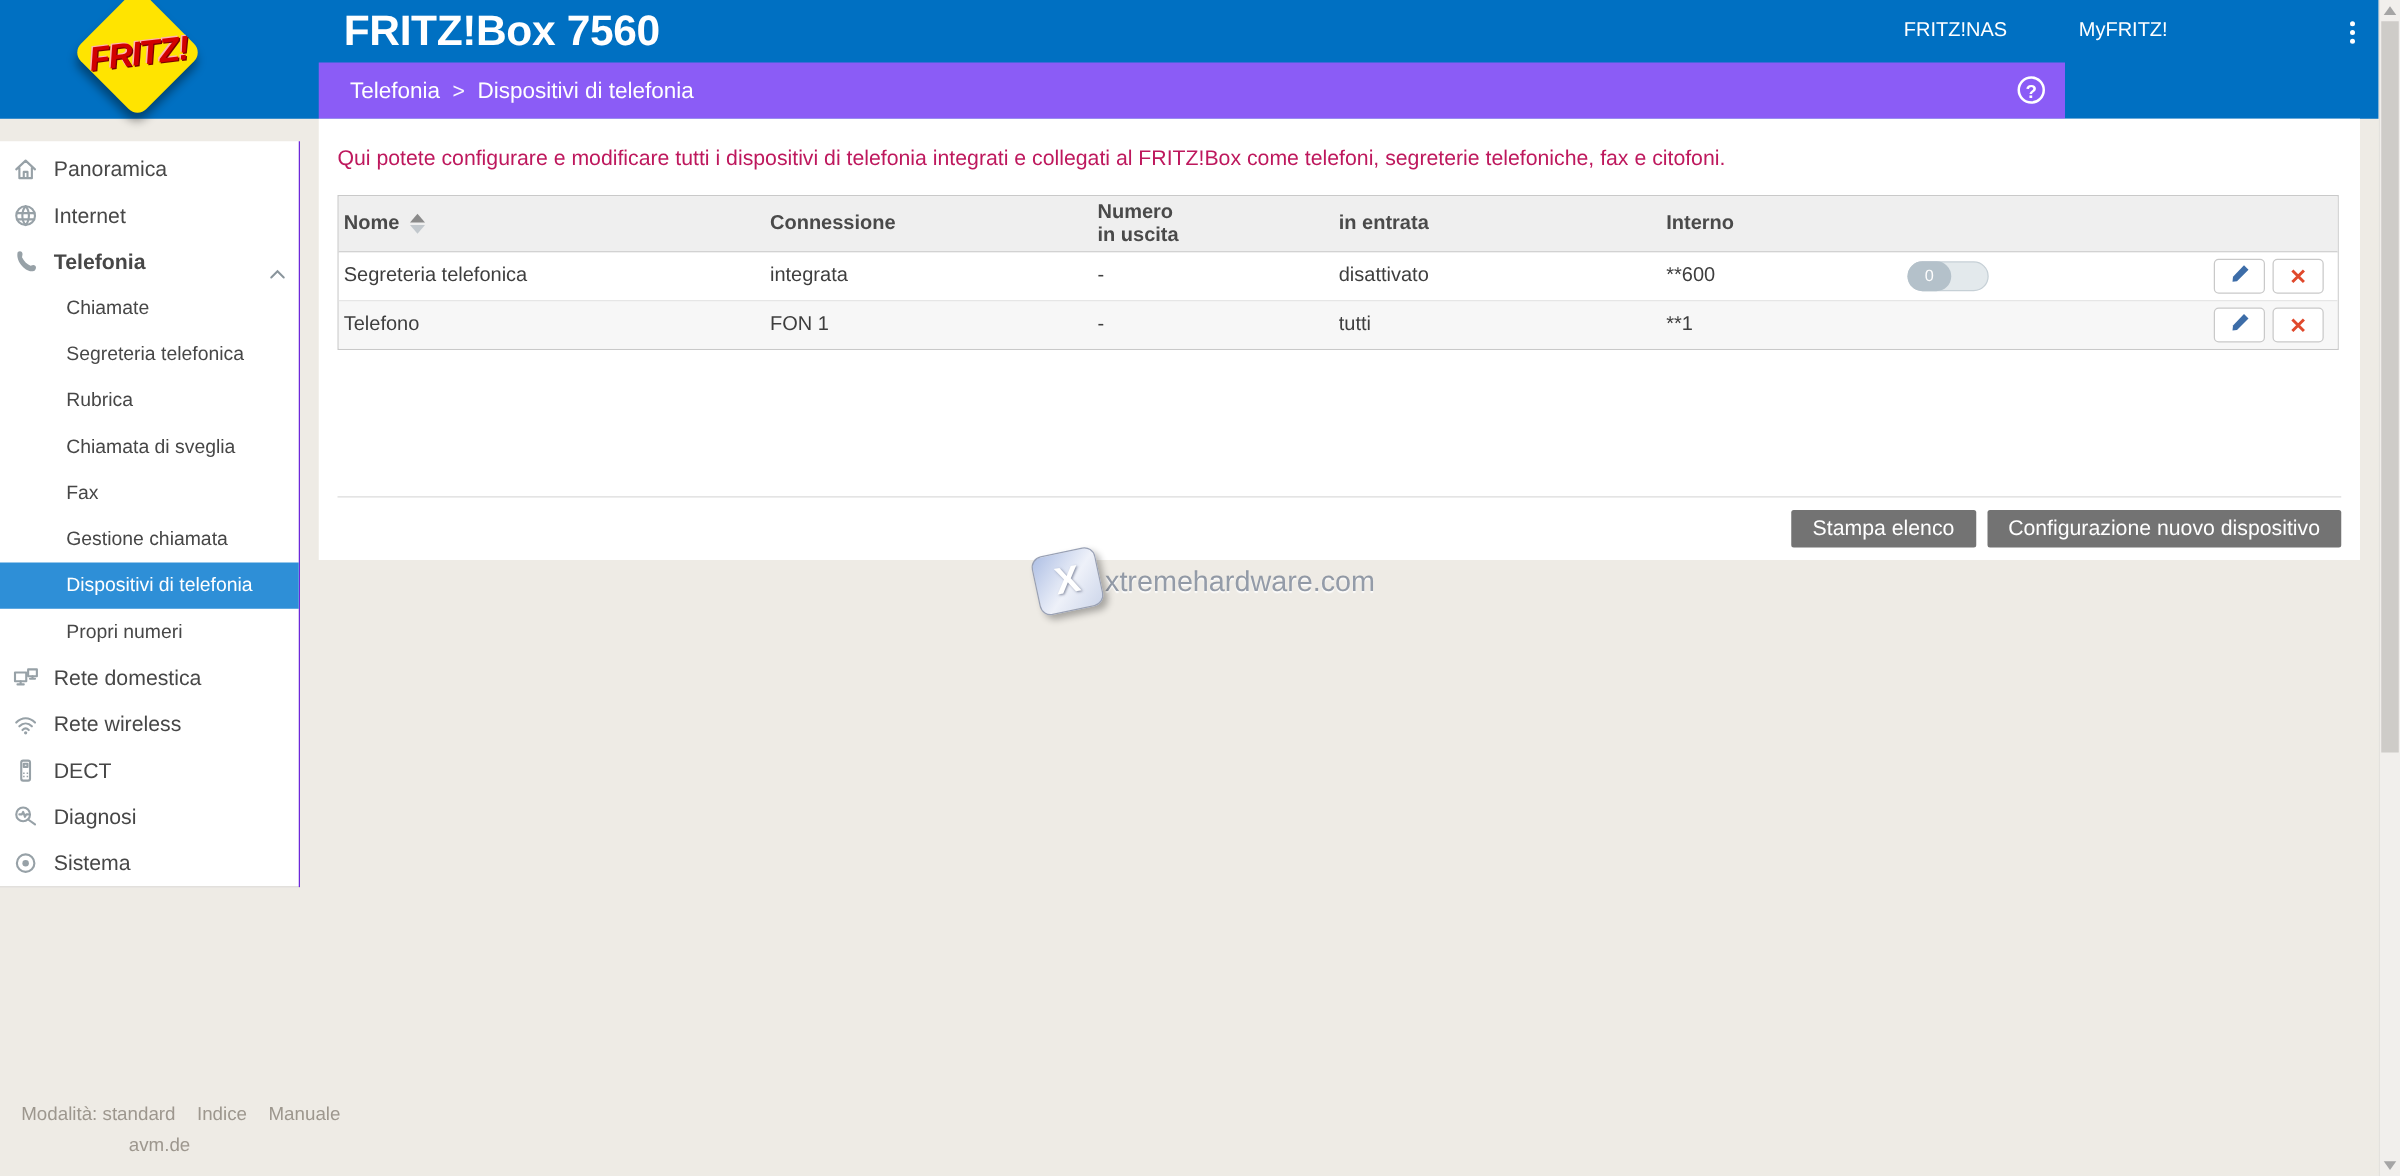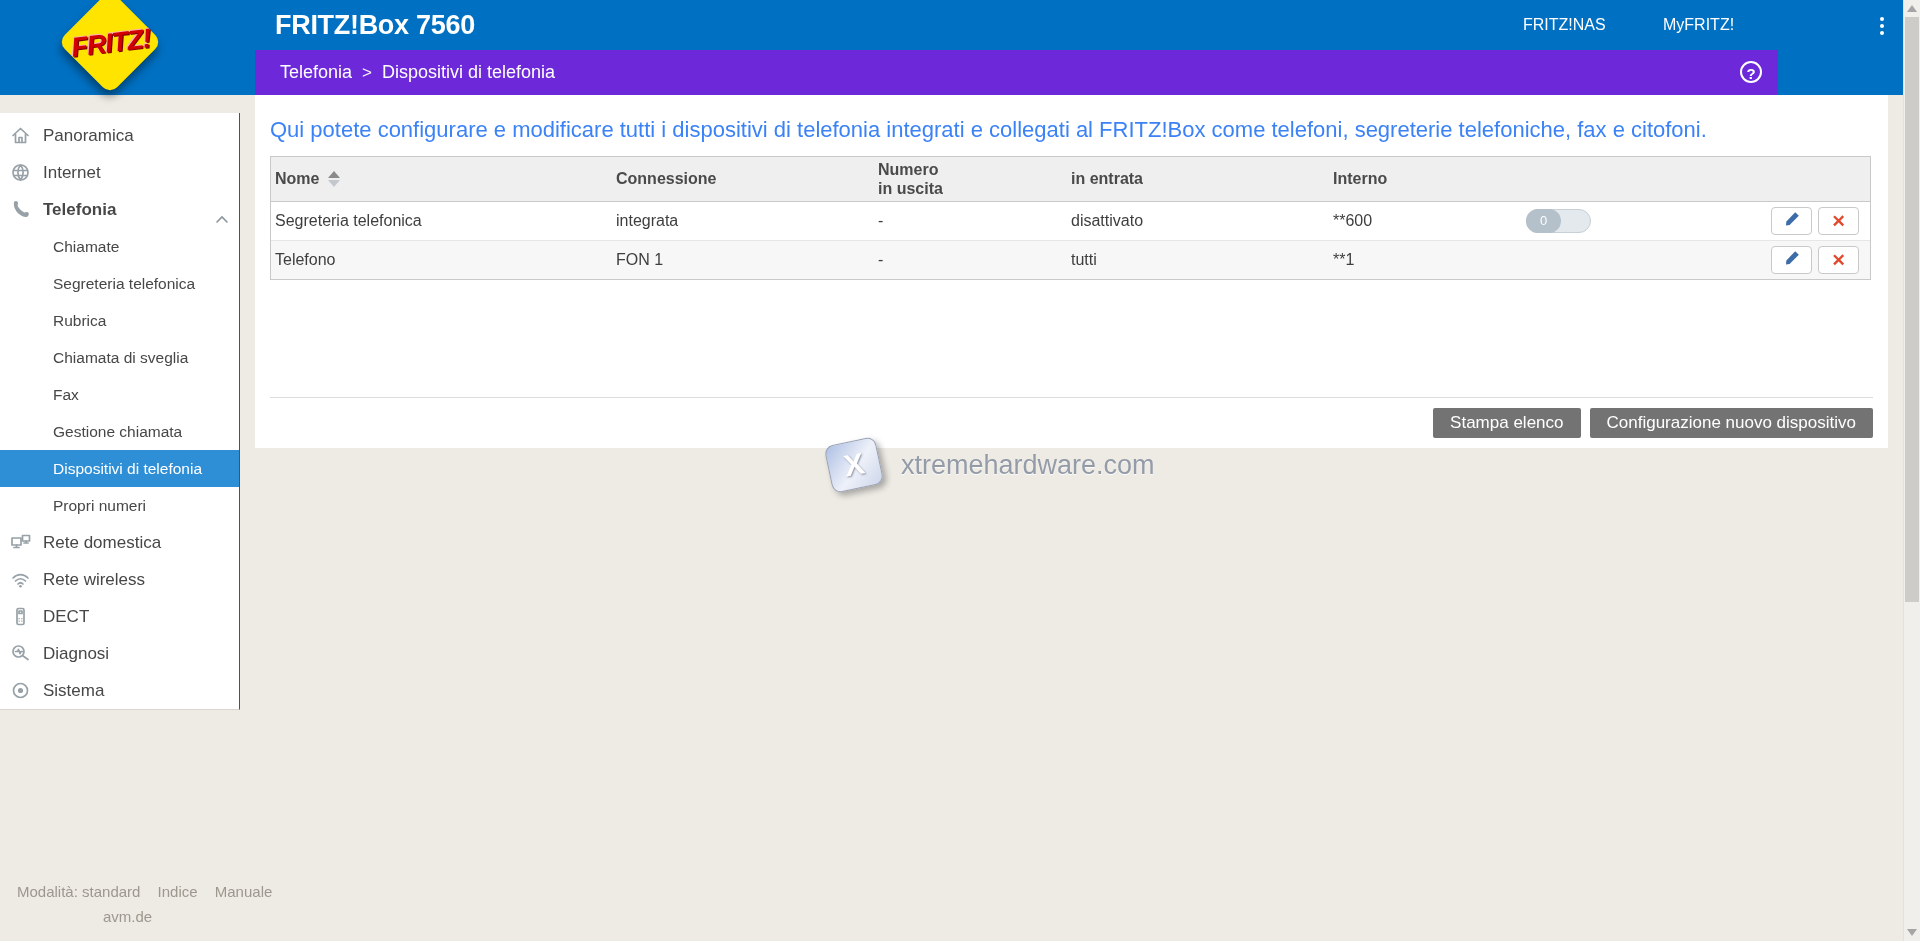--- a/index.html
+++ b/index.html
@@ -2,40 +2,40 @@
 <html><head>
 <meta charset="utf-8">
 <style>
   html,body{margin:0;padding:0;background:#eeebe5;}
   .stage{position:relative;width:1920px;height:941px;overflow:hidden;
          font-family:"Liberation Sans",sans-serif;background:#eeebe5;}
 
   
   .topbar{position:absolute;left:0;top:0;width:1903px;height:95px;background:#0070c2;}
   .app-title{position:absolute;left:275px;top:0;height:50px;line-height:50px;
-             color:#fff;font-size:27px;font-weight:bold;letter-spacing:-0.3px;}
+             color:#fff;font-size:34px;font-weight:bold;letter-spacing:-0.3px;}
   .top-link{position:absolute;top:0;height:42px;line-height:50px;color:#fff;
             font-size:16px;cursor:pointer;}
   .link-nas{left:1523px;}
   .link-myfritz{left:1663px;}
   .kebab{position:absolute;left:1874px;top:14px;width:16px;height:26px;cursor:pointer;}
   .kebab i{display:block;width:4px;height:4px;border-radius:50%;background:#fff;margin:3px auto;}
 
   
   .logo{position:absolute;left:55px;top:2px;width:112px;height:82px;}
   .logo .diamond{position:absolute;left:18px;top:3px;width:74px;height:74px;
       background:#ffe400;transform:rotate(45deg);border-radius:10px;
       box-shadow:4px 5px 8px rgba(0,0,0,.4);}
   .logo .fritz-text{position:absolute;left:2px;top:26px;width:108px;text-align:center;
       font-size:27px;font-weight:bold;font-style:italic;color:#d20000;
       transform:rotate(-7deg);letter-spacing:-1px;
       text-shadow:1px 1px 0 #7a0000, -1px -1px 0 #ffb3b3;}
 
   
-  .crumbbar{position:absolute;left:255px;top:50px;width:1503px;height:45px;background:#6d28d9;padding-left:20px;}
+  .crumbbar{position:absolute;left:255px;top:50px;width:1397px;height:45px;background:#8b5cf6;}
   .crumb{position:absolute;left:25px;top:0;height:45px;line-height:45px;color:#fff;font-size:18px;}
   .crumb .sep{margin:0 10px;font-size:17px;opacity:.95;}
   .crumb-link{cursor:pointer;}
   .help-btn{position:absolute;right:16px;top:11px;width:22px;height:22px;border:2px solid #fff;
             border-radius:50%;color:#fff;font-size:15px;font-weight:bold;text-align:center;
             line-height:21px;cursor:pointer;box-sizing:border-box;}
 
   
   .sidebar{position:absolute;left:0;top:113px;width:240px;background:#fff;
            border-right:1px solid #6d28d9;border-bottom:1px solid #d9d6d1;
@@ -48,21 +48,21 @@
   .nav-item.selected{background:#2e8fd7;}
   .nav-item.selected .lbl{color:#fff;}
   .nav-item.assist{height:36px;line-height:36px;background:#efedea;
                    border-top:1px solid #d9d6d1;margin-top:0;}
   .nav-ico{position:absolute;left:10px;top:8px;width:21px;height:21px;}
   .nav-ico svg{display:block;}
   .chev{position:absolute;right:10px;top:12px;width:14px;height:14px;}
 
   
   .panel{position:absolute;left:255px;top:95px;width:1633px;height:353px;background:#fff;}
-  .desc{position:absolute;left:15px;top:119px;margin:0;font-size:22px;color:#3b82f6;}
+  .desc{position:absolute;left:15px;top:119px;margin:0;font-size:17px;color:#be185d;}
   .desc{top:0;padding:22px 15px 0 15px;position:static;}
 
   .tbl{position:absolute;left:15px;top:61px;width:1601px;border:1px solid #c9c9c9;
        box-sizing:border-box;font-size:16px;color:#3e3e3e;}
   .trow{display:flex;align-items:center;}
   .thead{height:44px;background:#efefef;border-bottom:1px solid #c9c9c9;
          font-weight:bold;color:#4a4a4a;}
   .r1{height:38px;background:#fff;}
   .r2{height:38px;background:#f7f7f7;border-top:1px solid #e6e6e6;}
   .c{box-sizing:border-box;padding-left:4px;}
@@ -96,21 +96,21 @@
        font-family:"Liberation Sans",sans-serif;padding:0 17px;border-radius:2px;cursor:pointer;}
 
   
   .watermark{position:absolute;left:828px;top:441px;display:flex;align-items:center;}
   .wm-badge{width:50px;height:46px;border-radius:9px;transform:rotate(-12deg);
       background:linear-gradient(135deg,#aebfe4 0%,#eef1f9 55%,#cdd6ea 100%);
       border:1px solid #99a1b5;box-shadow:3px 4px 6px rgba(0,0,0,.3);
       display:flex;align-items:center;justify-content:center;}
   .wm-badge span{color:#fff;font-size:30px;font-weight:bold;transform:rotate(2deg);
       text-shadow:1px 1px 2px rgba(60,70,100,.55);}
-  .wm-text{margin-left:21px;font-size:27px;color:rgba(124,134,150,.82);
+  .wm-text{margin-left:4px;font-size:23px;color:rgba(124,134,150,.82);
       text-shadow:0 1px 1px rgba(255,255,255,.9);}
 
   
   .footer{position:absolute;left:0;top:876px;width:300px;font-size:15px;color:#9d978e;}
   .f-line1{position:absolute;left:17px;top:7px;white-space:nowrap;}
   .f-mode{margin-right:13px;}
   .f-link{margin-right:13px;cursor:pointer;}
   .f-line2{position:absolute;left:103px;top:32px;cursor:pointer;}
 
   

